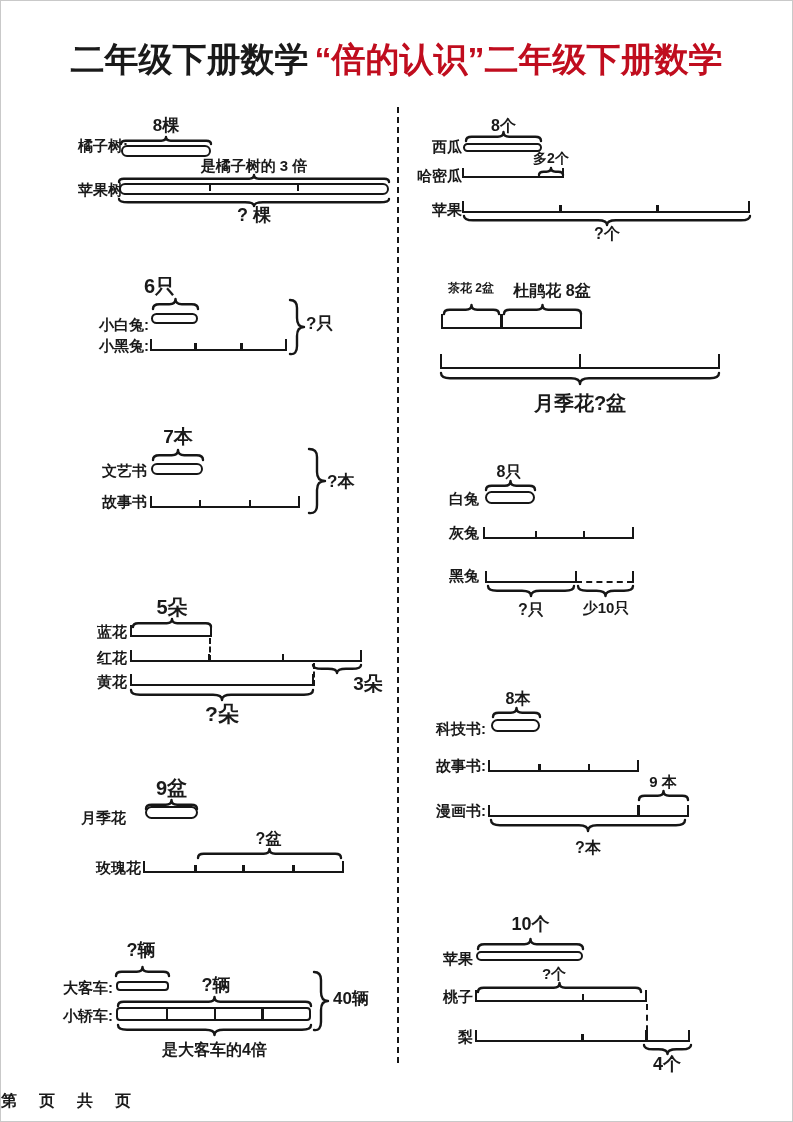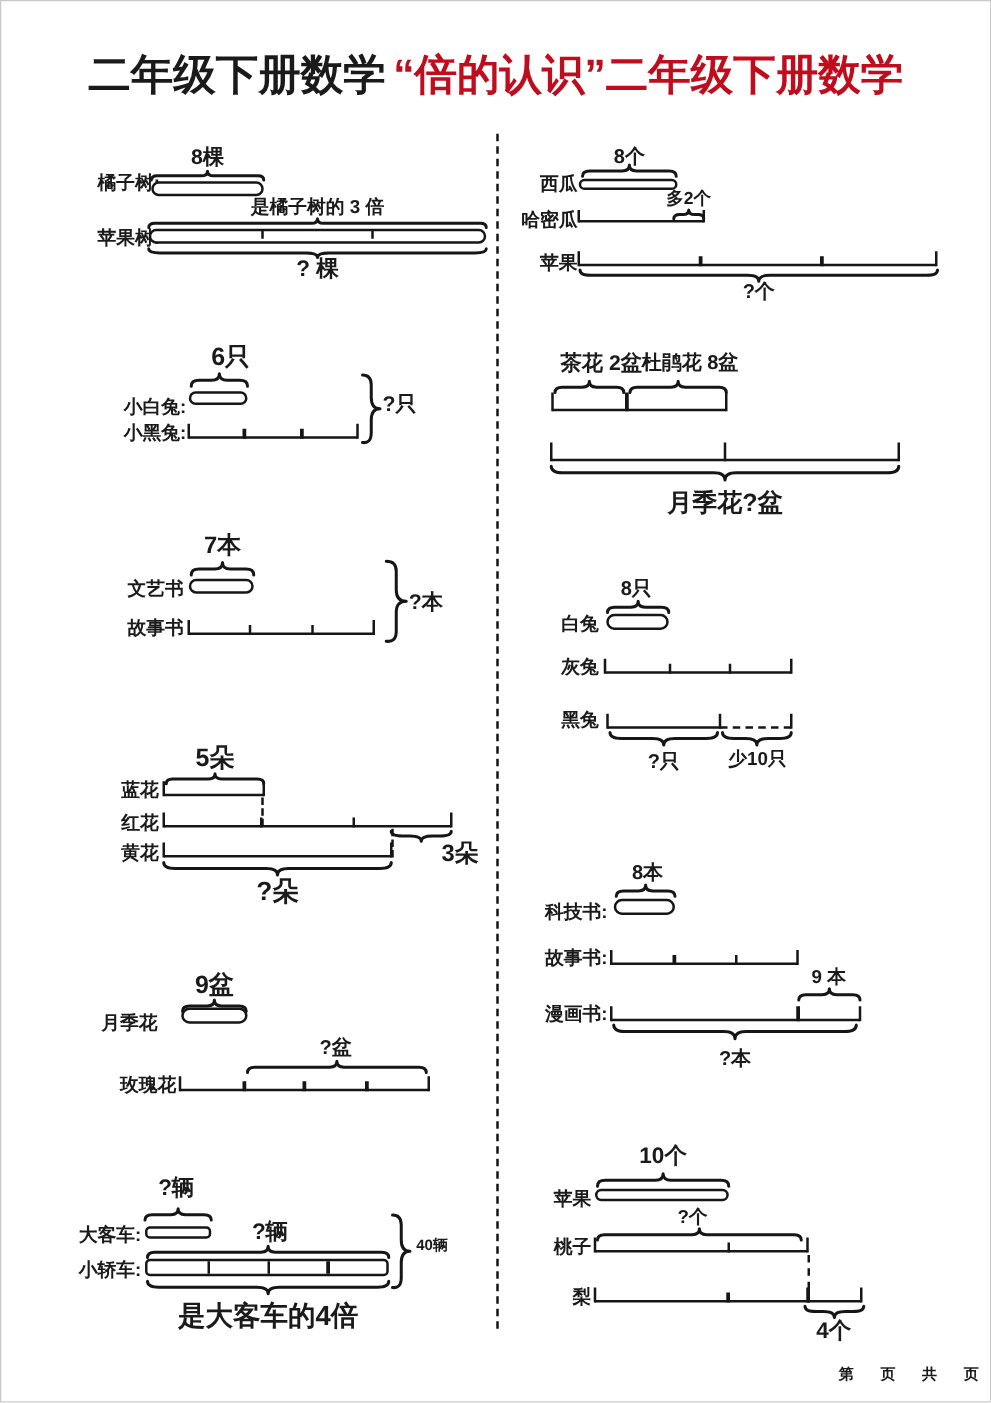--- a/index.html
+++ b/index.html
@@ -18,22 +18,22 @@
   .rbar{position:absolute;border:2.4px solid #161616;border-radius:4px;background:#fff;box-sizing:border-box;}
   .rtick{position:absolute;top:0;bottom:0;width:2.4px;background:#161616;}
   .ctick{position:absolute;top:-1px;width:2.4px;height:7px;background:#161616;}
   .bline{position:absolute;}
   .bline::after{content:'';position:absolute;left:0;right:0;bottom:0;border-bottom:2.6px solid #161616;}
   .bline.dashed::after{border-bottom:2.4px dashed #161616;}
   .tick{position:absolute;bottom:0;width:2.6px;background:#161616;height:8px;}
   .tick.end{height:100%;}
   .vdash{position:absolute;width:0;border-left:2.2px dashed #161616;}
   .brace{position:absolute;overflow:visible;}
-  .footer{position:absolute;top:1090px;left:0;width:100%;text-align:right;
-          font-size:12px;font-weight:bold;letter-spacing:9px;}
+  .footer{position:absolute;top:1090px;left:0;width:100%;text-align:left;
+          font-size:16px;font-weight:bold;letter-spacing:9px;font-family:Liberation Serif, serif;}
 </style>
 </head>
 <body>
 
 <div class="page">
 
   <div class="title">
     <span>二年级下册数学</span><span class="t-red">“倍的认识”二年级下册数学</span>
   </div>
 
@@ -55,21 +55,21 @@
       <i class="ctick" style="left:33%"></i>
       <i class="ctick" style="left:66%"></i>
     </div>
     <svg class="brace" width="270" height="9" style="left:63px;top:85px">
         <path d="M0 1 Q0 4.32 9 4.32 L126 4.32 Q135 4.32 135 8 Q135 4.32 144 4.32 L261 4.32 Q270 4.32 270 1" fill="none" stroke="#161616" stroke-width="2.4" stroke-linecap="round" stroke-linejoin="round"></path>
       </svg>
     <div class="txt" style="left:63px;top:93px;width:270px;font-size:18px">? 棵</div>
   </div>
 
   <div class="prob" style="left:55px;top:270px;width:290px;height:92px">
-    <div class="txt" style="left:86px;top:4px;width:85px;font-size:20px">6只</div>
+    <div class="txt" style="left:61px;top:4px;width:85px;font-size:20px">6只</div>
     <svg class="brace" width="45" height="12" style="left:97px;top:27px">
         <path d="M0 11 Q0 6.24 6.24 6.24 L16.259999999999998 6.24 Q22.5 6.24 22.5 1 Q22.5 6.24 28.740000000000002 6.24 L38.76 6.24 Q45 6.24 45 11" fill="none" stroke="#161616" stroke-width="2.4" stroke-linecap="round" stroke-linejoin="round"></path>
       </svg>
     <div class="lbl" style="right:197px;top:45px">小白兔:</div>
     <div class="cap" style="left:95px;top:42px;width:47px;height:11px"></div>
     <div class="lbl" style="right:197px;top:66px">小黑兔:</div>
     <div class="bline" style="left:95px;top:68px;width:135px;height:12px">
         <i class="tick end" style="left: calc(0% - 1.3px);"></i>
         <i class="tick" style="left: calc(33% - 1.3px);"></i>
         <i class="tick" style="left: calc(67% - 1.3px);"></i>
@@ -169,25 +169,25 @@
       </svg>
     <div class="lbl" style="right:288px;top:68px">小轿车:</div>
     <div class="rbar" style="left:75px;top:68px;width:195px;height:14px">
       <i class="rtick" style="left:25%"></i>
       <i class="rtick" style="left:50%"></i>
       <i class="rtick" style="left:75%"></i>
     </div>
     <svg class="brace" width="193" height="12" style="left:77px;top:85px">
         <path d="M0 1 Q0 5.76 9 5.76 L87.5 5.76 Q96.5 5.76 96.5 11 Q96.5 5.76 105.5 5.76 L184 5.76 Q193 5.76 193 1" fill="none" stroke="#161616" stroke-width="2.4" stroke-linecap="round" stroke-linejoin="round"></path>
       </svg>
-    <div class="txt" style="left:77px;top:102px;width:193px;font-size:22px">是大客车的4倍</div>
+    <div class="txt" style="left:77px;top:102px;width:193px;font-size:16px">是大客车的4倍</div>
     <svg class="brace" width="16" height="60" style="left:272px;top:32px">
         <path d="M1 1 Q8 1 8 9 L8 21 Q8 30 15 30 Q8 30 8 39 L8 51 Q8 60 1 59" fill="none" stroke="#161616" stroke-width="2.4" stroke-linecap="round" stroke-linejoin="round"></path>
       </svg>
-    <div class="txt" style="left:292px;top:51px;font-size:12px">40辆</div>
+    <div class="txt" style="left:292px;top:51px;font-size:17px">40辆</div>
   </div>
 
   <div class="prob" style="left:420px;top:112px;width:345px;height:125px">
     <div class="txt" style="left:45px;top:4px;width:75px;font-size:16px">8个</div>
     <svg class="brace" width="75" height="11" style="left:45px;top:18px">
         <path d="M0 10 Q0 5.720000000000001 5.720000000000001 5.720000000000001 L31.78 5.720000000000001 Q37.5 5.720000000000001 37.5 1 Q37.5 5.720000000000001 43.22 5.720000000000001 L69.28 5.720000000000001 Q75 5.720000000000001 75 10" fill="none" stroke="#161616" stroke-width="2.4" stroke-linecap="round" stroke-linejoin="round"></path>
       </svg>
     <div class="lbl" style="right:304px;top:25px">西瓜</div>
     <div class="cap" style="left:42px;top:30px;width:79px;height:9px"></div>
     <div class="txt" style="left:95px;top:38px;width:70px;font-size:14px">多2个</div>
@@ -206,21 +206,21 @@
         <i class="tick" style="left: calc(68% - 1.3px);"></i>
         <i class="tick end" style="left: calc(100% - 1.3px);"></i>
       </div>
     <svg class="brace" width="286" height="11" style="left:43px;top:102px">
         <path d="M0 1 Q0 5.279999999999999 9 5.279999999999999 L134 5.279999999999999 Q143 5.279999999999999 143 10 Q143 5.279999999999999 152 5.279999999999999 L277 5.279999999999999 Q286 5.279999999999999 286 1" fill="none" stroke="#161616" stroke-width="2.4" stroke-linecap="round" stroke-linejoin="round"></path>
       </svg>
     <div class="txt" style="left:43px;top:112px;width:286px;font-size:16px">?个</div>
   </div>
 
   <div class="prob" style="left:425px;top:275px;width:330px;height:135px">
-    <div class="txt" style="left:10px;top:6px;width:90px;font-size:17px">茶花 2盆</div>
+    <div class="txt" style="left:0px;top:6px;width:90px;font-size:12px">茶花 2盆</div>
     <div class="txt" style="left:70px;top:6px;width:112px;font-size:16px">杜鹃花 8盆</div>
     <svg class="brace" width="55" height="11" style="left:18px;top:28px">
         <path d="M0 10 Q0 5.720000000000001 5.720000000000001 5.720000000000001 L21.78 5.720000000000001 Q27.5 5.720000000000001 27.5 1 Q27.5 5.720000000000001 33.22 5.720000000000001 L49.28 5.720000000000001 Q55 5.720000000000001 55 10" fill="none" stroke="#161616" stroke-width="2.4" stroke-linecap="round" stroke-linejoin="round"></path>
       </svg>
     <svg class="brace" width="77" height="11" style="left:78px;top:28px">
         <path d="M0 10 Q0 5.720000000000001 5.720000000000001 5.720000000000001 L32.78 5.720000000000001 Q38.5 5.720000000000001 38.5 1 Q38.5 5.720000000000001 44.22 5.720000000000001 L71.28 5.720000000000001 Q77 5.720000000000001 77 10" fill="none" stroke="#161616" stroke-width="2.4" stroke-linecap="round" stroke-linejoin="round"></path>
       </svg>
     <div class="bline" style="left:16px;top:38px;width:139px;height:15px">
         <i class="tick end" style="left: calc(0% - 1.3px);"></i>
         <i class="tick end" style="left: calc(43% - 1.3px);"></i>

